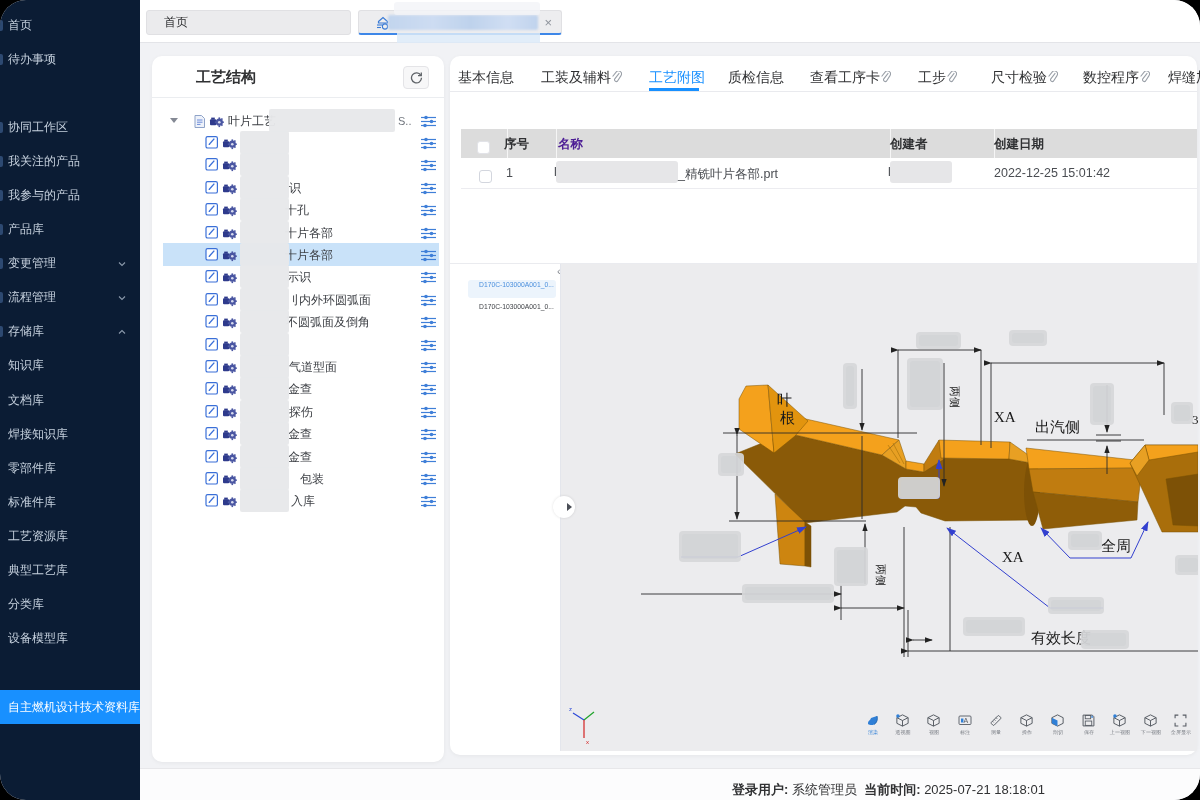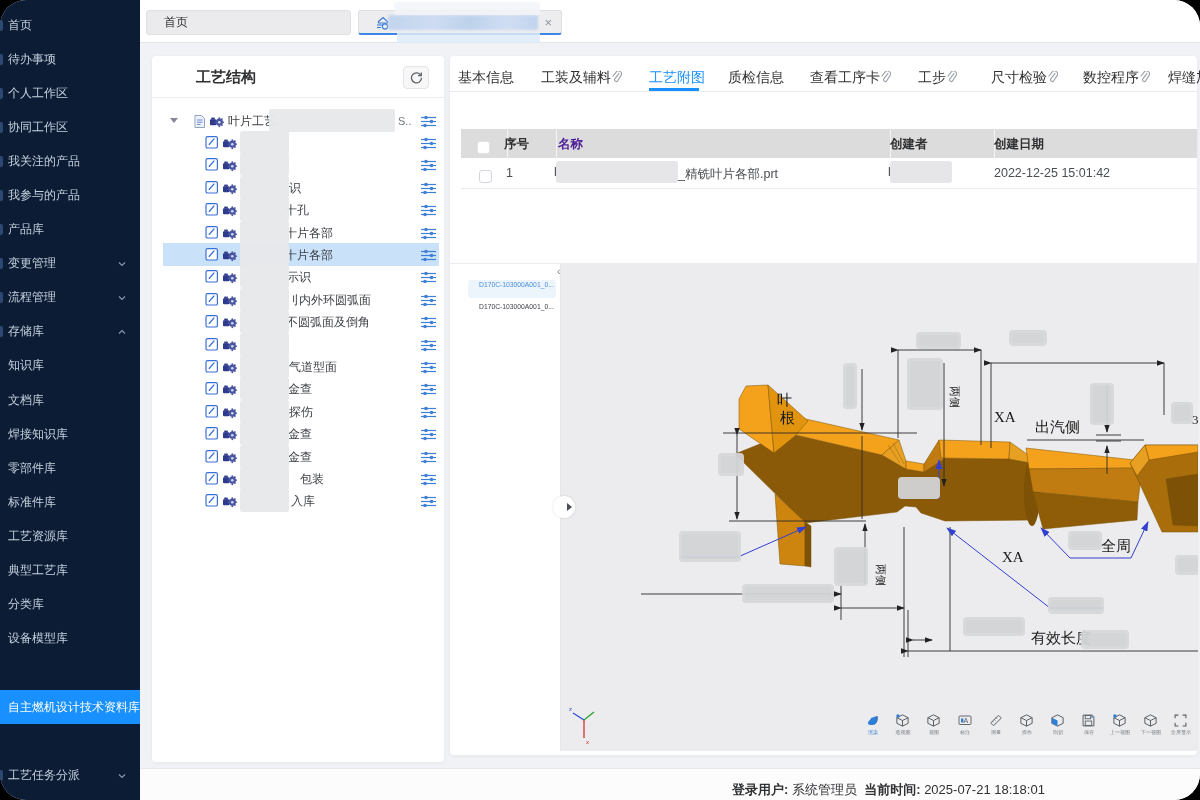--- a/index.html
+++ b/index.html
@@ -5,35 +5,34 @@
 html,body{width:1200px;height:800px;background:#000;font-family:"Liberation Sans",sans-serif;overflow:hidden}
 .win{position:absolute;left:0;top:0;width:1200px;height:800px;border-radius:26px;overflow:hidden;background:#f1f2f5}
 .abs{position:absolute}
 .sidebar{position:absolute;left:0;top:0;width:140px;height:800px;background:#0b1c34}
 .sitem{position:absolute;left:0;width:140px;height:34px;line-height:34px;color:#c6d1de;font-size:12px;padding-left:8px;white-space:nowrap}
 .sitem .chev{position:absolute;right:15px;top:14px;width:7px;height:7px}
 .sitem .chev svg{display:block}
 .sic{position:absolute;left:-7px;top:12px;width:10px;height:11px;background:#2d4971;border-radius:2px}
 .topbar{position:absolute;left:140px;top:0;width:1060px;height:43px;background:#fff;border-bottom:1px solid #e3e4e8}
 .tab{position:absolute;top:10px;height:25px;background:#ebebed;border:1px solid #e0e0e3;border-radius:3px;font-size:12px;color:#303133;line-height:23px}
-.card{position:absolute;background:#fff;border-radius:4px;box-shadow:0 1px 4px rgba(0,0,0,.05)}
+.card{position:absolute;background:#fff;border-radius:10px;box-shadow:0 1px 4px rgba(0,0,0,.05)}
 .trow{position:absolute;left:0;width:292px;height:23px}
 .ttxt{position:absolute;top:4px;font-size:12px;color:#3c3f44;white-space:nowrap}
 .tblur{position:absolute;top:0;height:23px;background:#e7e8ea;border-radius:2px;opacity:.96}
 .rtab{position:absolute;top:13px;font-size:14px;color:#303133;white-space:nowrap}
 .cbx{position:absolute;width:13px;height:13px;border:1px solid #d3d6de;border-radius:3px;background:#fff}
 .blur{position:absolute;background:#dadbdd;border-radius:3px}
 .ticon{position:absolute}
 </style></head><body>
 <div class="win">
 
 <div class="sidebar">
 <div class="sitem" style="top:8px;"><span class="sic"></span>首页</div>
 <div class="sitem" style="top:42px;"><span class="sic"></span>待办事项</div>
-<div class="sitem" style="top:76px;"><span class="sic"></span>个人工作区</div>
 <div class="sitem" style="top:110px;"><span class="sic"></span>协同工作区</div>
 <div class="sitem" style="top:144px;"><span class="sic"></span>我关注的产品</div>
 <div class="sitem" style="top:178px;"><span class="sic"></span>我参与的产品</div>
 <div class="sitem" style="top:212px;"><span class="sic"></span>产品库</div>
 <div class="sitem" style="top:246px;"><span class="sic"></span>变更管理<span class="chev">
           <svg width="8" height="8" viewBox="0 0 8 8">
             <path d="M1 2.5 L4 5.5 L7 2.5" fill="none" stroke="#8b99ab" stroke-width="1.1"></path>
           </svg>
         </span></div>
 <div class="sitem" style="top:280px;"><span class="sic"></span>流程管理<span class="chev">
@@ -49,25 +48,20 @@
 <div class="sitem" style="top:348px;">知识库</div>
 <div class="sitem" style="top:383px;">文档库</div>
 <div class="sitem" style="top:417px;">焊接知识库</div>
 <div class="sitem" style="top:451px;">零部件库</div>
 <div class="sitem" style="top:485px;">标准件库</div>
 <div class="sitem" style="top:519px;">工艺资源库</div>
 <div class="sitem" style="top:553px;">典型工艺库</div>
 <div class="sitem" style="top:587px;">分类库</div>
 <div class="sitem" style="top:621px;">设备模型库</div>
 <div class="sitem" style="top:690px;background:#1890ff;color:#fff;text-align:right;">自主燃机设计技术资料库</div>
-<div class="sitem" style="top:758px;"><span class="sic"></span>工艺任务分派<span class="chev">
-          <svg width="8" height="8" viewBox="0 0 8 8">
-            <path d="M1 2.5 L4 5.5 L7 2.5" fill="none" stroke="#8b99ab" stroke-width="1.1"></path>
-          </svg>
-        </span></div>
 </div>
 
 <div class="topbar">
  <div class="tab" style="left:6px;width:205px;padding-left:17px;">首页</div>
  <div class="tab" style="left:218px;width:204px;border-bottom:2px solid #3e87e8;background:#ededef;">
    <svg class="abs" style="left:17px;top:4px" width="14" height="15" viewBox="0 0 14 15">
      <path d="M2.5 6.5 L7 2.5 L11.5 6.5 L11.5 8 L2.5 8 Z" fill="none" stroke="#3a7bd5" stroke-width="1.2"></path>
      <line x1="1" y1="10" x2="6" y2="10" stroke="#3a7bd5" stroke-width="1.1"></line>
      <line x1="1" y1="12.5" x2="5" y2="12.5" stroke="#3a7bd5" stroke-width="1.1"></line>
      <circle cx="9" cy="11.5" r="2.6" fill="none" stroke="#3a7bd5" stroke-width="1.1"></circle>

